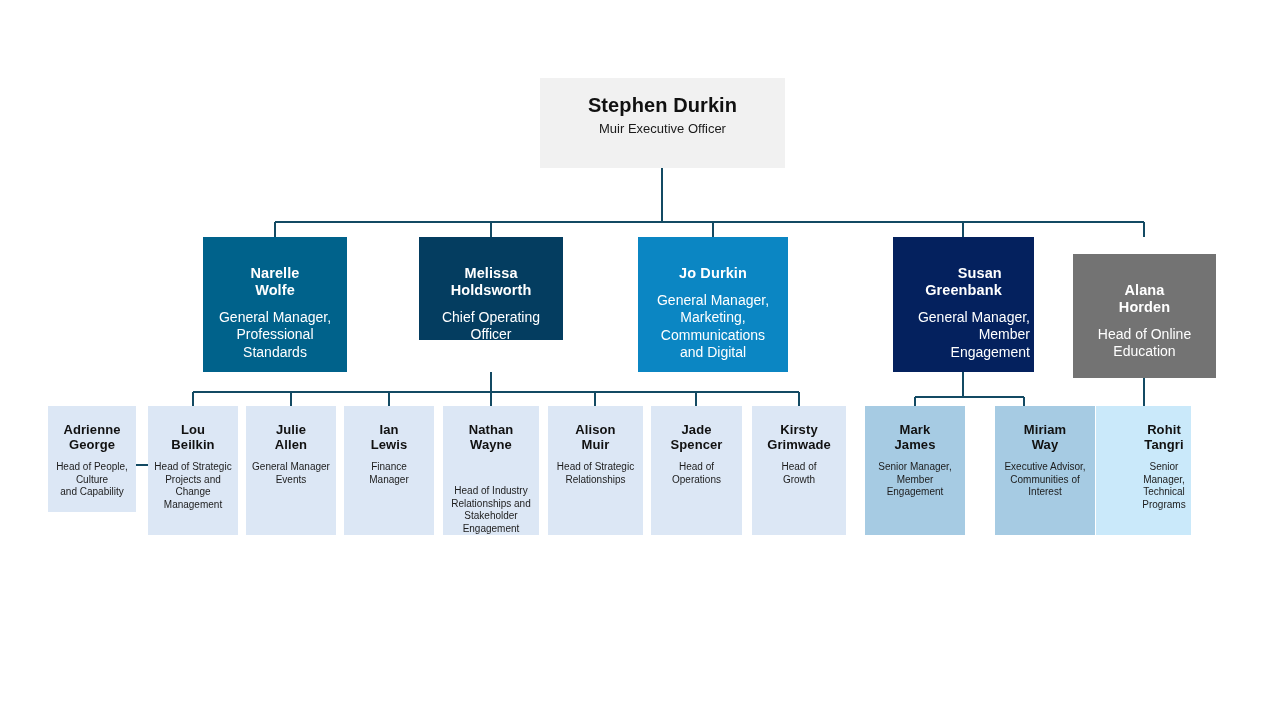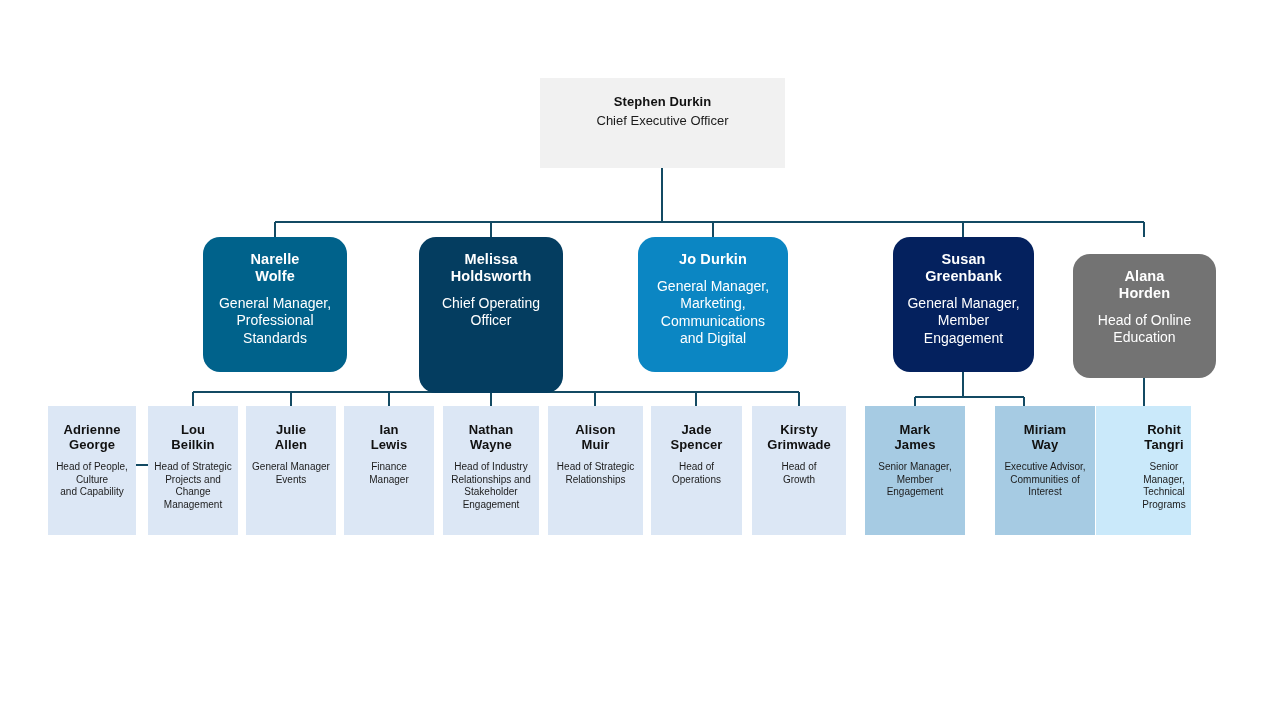--- a/index.html
+++ b/index.html
@@ -50,25 +50,25 @@
     line-height: 1.25;
     margin: 0;
     padding: 0 4px;
   }
 
   
   .lvl0 {
     background: #f1f1f1;
     color: #111111;
   }
-  .lvl0 .nm { font-size: 13px; margin-bottom: 4px; }
+  .lvl0 .nm { font-size: 20px; margin-bottom: 4px; }
   .lvl0 .ttl { font-size: 13px; color: #1b1b1b; }
 
   
-  .lvl1 { color: #ffffff; padding-top: 14px; border-radius: 17px; }
+  .lvl1 { color: #ffffff; padding-top: 28px; }
   .lvl1 .nm { font-size: 14.5px; margin-bottom: 10px; }
   .lvl1 .ttl { font-size: 14px; }
 
   
   .lvl2 { color: #111111; padding-top: 16px; }
   .lvl2 .nm { font-size: 13px; margin-bottom: 9px; }
   .lvl2 .ttl { font-size: 10px; color: #1c1c1c; }
 </style>
 </head>
 <body>
@@ -106,69 +106,69 @@
       <line x1="915" y1="397" x2="1024" y2="397"></line>
       <line x1="915" y1="397" x2="915" y2="406"></line>
       <line x1="1024" y1="397" x2="1024" y2="406"></line>
 
       <line x1="1144" y1="372" x2="1144" y2="406"></line>
     </g>
   </svg>
 
   <div class="node lvl0" style="left:540px; top:78px; width:245px; height:90px;">
     <div class="nm">Stephen Durkin</div>
-    <div class="ttl">Chief Executive Officer</div>
+    <div class="ttl">Muir Executive Officer</div>
   </div>
 
   <div class="node lvl1" style="left:203px; top:237px; width:144px; height:135px; background:#00628b;">
     <div class="nm">Narelle<br>Wolfe</div>
     <div class="ttl">General Manager,<br>Professional Standards</div>
   </div>
 
-  <div class="node lvl1" style="left:419px; top:237px; width:144px; height:156px; background:#043d60;">
+  <div class="node lvl1" style="left:419px; top:237px; width:144px; height:103px; background:#043d60;">
     <div class="nm">Melissa<br>Holdsworth</div>
     <div class="ttl">Chief Operating<br>Officer</div>
   </div>
 
   <div class="node lvl1" style="left:638px; top:237px; width:150px; height:135px; background:#0b86c3;">
     <div class="nm">Jo Durkin</div>
     <div class="ttl">General Manager,<br>Marketing,<br>Communications<br>and Digital</div>
   </div>
 
-  <div class="node lvl1" style="left:893px; top:237px; width:141px; height:135px; background:#04215e;">
+  <div class="node lvl1" style="left:893px; top:237px; width:141px; height:135px; background:#04215e;text-align:right;">
     <div class="nm">Susan<br>Greenbank</div>
     <div class="ttl">General Manager,<br>Member Engagement</div>
   </div>
 
   <div class="node lvl1" style="left:1073px; top:254px; width:143px; height:124px; background:#737373;">
     <div class="nm">Alana<br>Horden</div>
     <div class="ttl">Head of Online<br>Education</div>
   </div>
 
-  <div class="node lvl2" style="left:48px; top:406px; width:88px; height:129px; background:#dce7f5;">
+  <div class="node lvl2" style="left:48px; top:406px; width:88px; height:106px; background:#dce7f5;">
     <div class="nm">Adrienne<br>George</div>
     <div class="ttl">Head of People,<br>Culture<br>and Capability</div>
   </div>
 
   <div class="node lvl2" style="left:148px; top:406px; width:90px; height:129px; background:#dce7f5;text-align:center;">
     <div class="nm">Lou<br>Beilkin</div>
     <div class="ttl">Head of Strategic<br>Projects and<br>Change<br>Management</div>
   </div>
 
   <div class="node lvl2" style="left:246px; top:406px; width:90px; height:129px; background:#dce7f5;">
     <div class="nm">Julie<br>Allen</div>
     <div class="ttl">General Manager<br>Events</div>
   </div>
 
   <div class="node lvl2" style="left:344px; top:406px; width:90px; height:129px; background:#dce7f5;">
     <div class="nm">Ian<br>Lewis</div>
     <div class="ttl">Finance<br>Manager</div>
   </div>
 
-  <div class="node lvl2" style="left:443px; top:406px; width:96px; height:129px; background:#dce7f5;">
+  <div class="node lvl2" style="left:443px; top:406px; width:96px; height:129px; background:#dce7f5;justify-content:space-between;">
     <div class="nm">Nathan<br>Wayne</div>
     <div class="ttl">Head of Industry<br>Relationships and<br>Stakeholder<br>Engagement</div>
   </div>
 
   <div class="node lvl2" style="left:548px; top:406px; width:95px; height:129px; background:#dce7f5;">
     <div class="nm">Alison<br>Muir</div>
     <div class="ttl">Head of Strategic<br>Relationships</div>
   </div>
 
   <div class="node lvl2" style="left:651px; top:406px; width:91px; height:129px; background:#dce7f5;">

